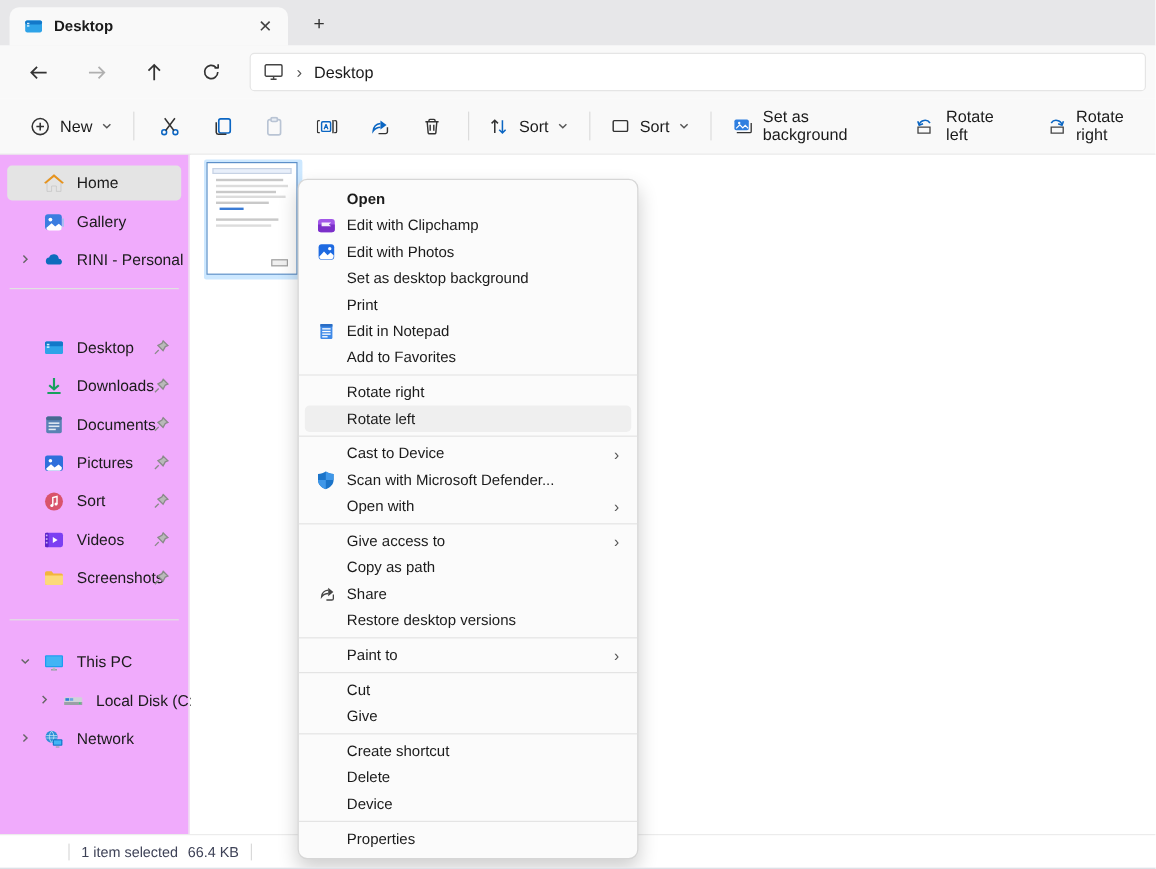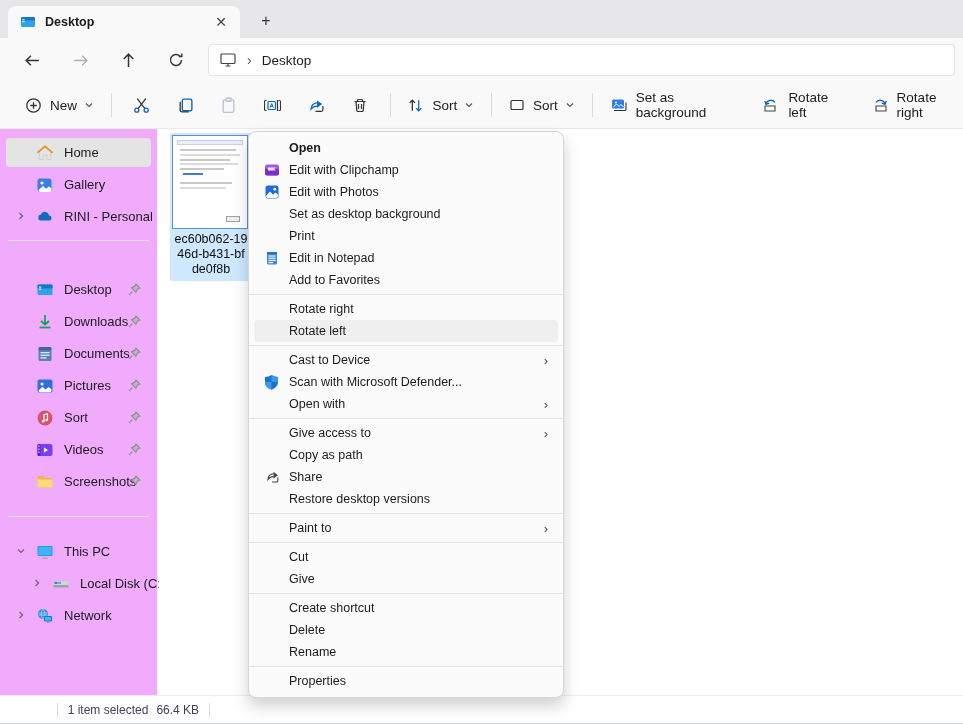--- a/index.html
+++ b/index.html
@@ -63,21 +63,21 @@
   .thumb { width:76px; height:94px; background:#fff; border:1px solid #5b8fc9; position:relative; }
   .thumb .d-title { position:absolute; left:4px; top:4px; right:4px; height:5px; background:#e8effa;
                     border:1px solid #c6d2e4; }
   .thumb .d-line { position:absolute; left:7px; height:2px; background:#c9c9c9; }
   .thumb .d-link { position:absolute; left:10px; height:2px; background:#3a7bd5; }
   .thumb .d-btn { position:absolute; right:7px; bottom:6px; width:14px; height:6px;
                   border:1px solid #9f9f9f; background:#f0f0f0; }
   .file-name { font-size:12.5px; color:#0f0f0f; text-align:center; line-height:15px; margin-top:3px; }
 
   
-  .cmenu { position:absolute; left:248px; top:131px; width:316px; background:#fbfbfb;
+  .cmenu { position:absolute; left:248px; top:149px; width:284px; background:#fbfbfb;
            border:1px solid #d6d6d6; border-radius:8px; box-shadow:0 8px 16px rgba(0,0,0,.19);
            padding:5px 0; z-index:20; }
   .mi { display:flex; align-items:center; height:22px; margin:0 5px; border-radius:4px;
         font-size:12.5px; color:#1b1b1b; }
   .mi.hl { background:#efefef; }
   .mi-ico { width:17px; height:17px; margin-left:9px; margin-right:9px; flex-shrink:0; display:flex;
             align-items:center; justify-content:center; }
   .mi-label { flex:1; white-space:nowrap; }
   .mi-label.bold { font-weight:bold; }
   .mi-sub { margin-right:10px; color:#555; font-size:13px; }
@@ -485,25 +485,20 @@
       <div class="d-line" style="top:13px; width:56px;"></div>
       <div class="d-line" style="top:18px; width:60px; background:#dcdcdc;"></div>
       <div class="d-line" style="top:23px; width:50px;"></div>
       <div class="d-line" style="top:27px; width:58px; background:#dcdcdc;"></div>
       <div class="d-line" style="top:32px; width:44px;"></div>
       <div class="d-link" style="top:37px; width:20px;"></div>
       <div class="d-line" style="top:46px; width:52px;"></div>
       <div class="d-line" style="top:51px; width:46px; background:#dcdcdc;"></div>
       <div class="d-btn"></div>
     </div>
-    <div class="file-name">
-      <div>ec60b062-19</div>
-      <div>46d-b431-bf</div>
-      <div>de0f8b</div>
-    </div>
   </div>
 </div>
 
 <div class="cmenu">
 
   <div class="mi">
     <span class="mi-ico"></span>
     <span class="mi-label bold">Open</span>
   </div>
 
@@ -652,21 +647,21 @@
     <span class="mi-label">Create shortcut</span>
   </div>
 
   <div class="mi">
     <span class="mi-ico"></span>
     <span class="mi-label">Delete</span>
   </div>
 
   <div class="mi">
     <span class="mi-ico"></span>
-    <span class="mi-label">Rename</span>
+    <span class="mi-label">Device</span>
   </div>
 
   <div class="msep"></div>
 
   <div class="mi">
     <span class="mi-ico"></span>
     <span class="mi-label">Properties</span>
   </div>
 </div>
 

